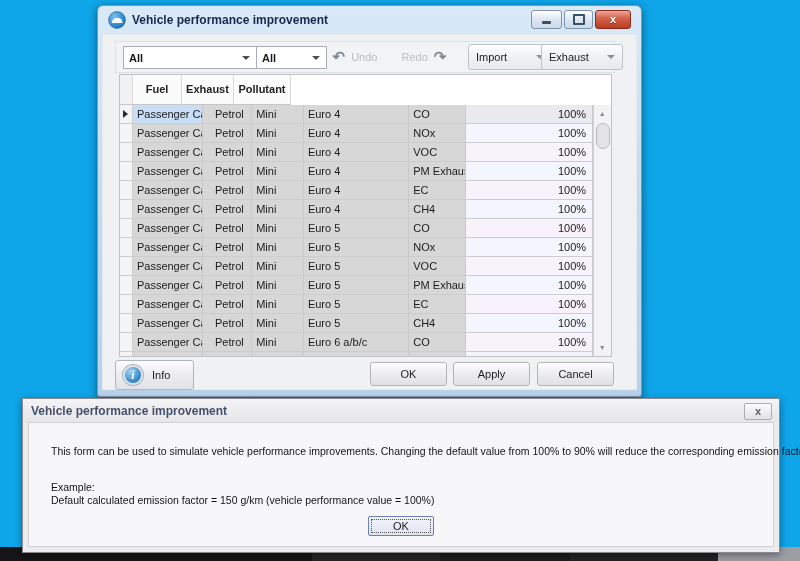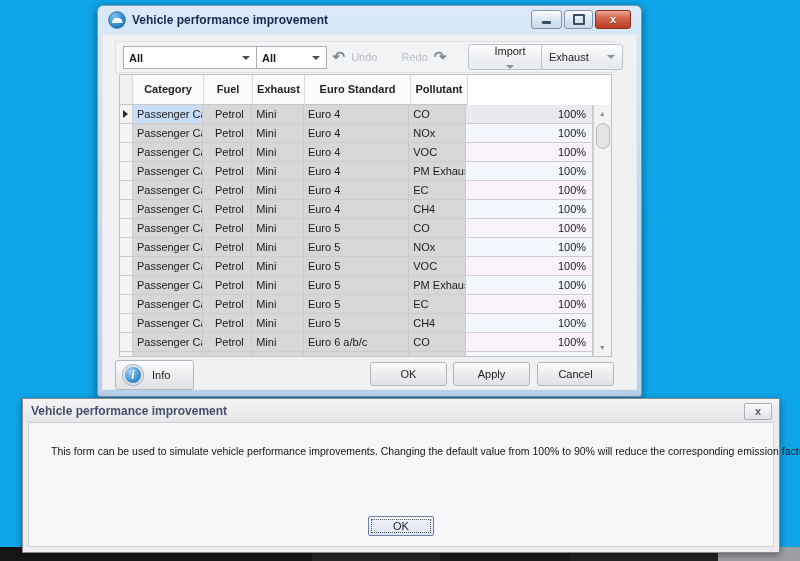--- a/index.html
+++ b/index.html
@@ -37,21 +37,21 @@
   .tri-down{width:0;height:0;border-left:4px solid transparent;border-right:4px solid transparent;border-top:4px solid #4a4d52;margin-right:6px;}
   .combo1{left:7px;top:4px;width:127px;}
   .combo2{left:140px;top:4px;width:64px;}
   .tool-btn{position:absolute;top:3px;height:23px;display:flex;align-items:center;justify-content:center;gap:6px;font-size:11px;cursor:default;}
   .tool-btn.disabled{color:#b9bdc4;}
   .curve-icon{font-size:15px;font-weight:bold;color:#808996;line-height:1;}
   .undo-btn{left:206px;width:66px;} .redo-btn{left:276px;width:64px;text-align:right;}
   .drop-btn{position:absolute;top:2px;height:24px;border:1px solid #bcc3cb;border-radius:3px;
     background:linear-gradient(#fdfdfe,#eef0f3 55%,#e7eaee);display:flex;align-items:center;justify-content:space-between;
     font-size:11px;color:#1d1d1d;padding:0 7px;cursor:default;}
-  .import-btn{left:352px;width:68px;flex-direction:column;} .export-btn{left:425px;width:66px;}
+  .import-btn{left:352px;width:68px;} .export-btn{left:425px;width:66px;}
 
   
   .grid{position:absolute;left:16px;top:39px;width:493px;height:283px;background:#fff;border:1px solid #c2c2c4;box-sizing:border-box;display:flex;flex-direction:column;}
   .ghead{display:flex;height:30px;flex:0 0 auto;}
   .gh{box-sizing:border-box;background:#fbfbfc;border-right:1px solid #d9d9dc;border-bottom:1px solid #c6c6c9;
      display:flex;align-items:center;justify-content:center;font-size:11px;font-weight:bold;color:#222;
      text-align:center;white-space:pre-line;line-height:1.2;cursor:default;}
   .gh.ind{background:#f1f1f3;}
   .gbody-wrap{display:flex;flex:1 1 auto;overflow:hidden;}
   .gbody{width:476px;overflow:hidden;}
@@ -169,24 +169,22 @@
         </div>
         <div class="drop-btn export-btn">
           <span>Exhaust</span>
           <span class="tri-down" style="margin-right:0;border-top-color:#8b9099;"></span>
         </div>
       </div>
 
       <div class="grid">
         <div class="ghead">
           <div class="gh ind w-ind"></div>
-          <div class="gh w-cat">Category</div>
           <div class="gh w-fuel">Fuel</div>
           <div class="gh w-seg">Exhaust</div>
-          <div class="gh w-euro">Euro Standard</div>
           <div class="gh w-poll">Pollutant</div>
         </div>
         <div class="gbody-wrap">
           <div class="gbody">
               <div class="tr alt-b selected">
     <div class="td ind w-ind">
                   <span class="arrow-right"></span>
                 </div>
     <div class="td c-cat w-cat">Passenger Cars</div>
     <div class="td c-fuel w-fuel">Petrol</div>
@@ -334,18 +332,20 @@
   <div class="info-window">
     <div class="info-titlebar">
       <span class="info-title">Vehicle performance improvement</span>
     </div>
     <div class="info-close">
       <span>x</span>
     </div>
     <div class="info-body">
       <div class="info-text">This form can be used to simulate vehicle performance improvements. Changing the default value from 100% to 90% will reduce the corresponding emission factor by 10%.</div>
       <div class="info-example">
+        <div>Example:</div>
+        <div>Default calculated emission factor = 150 g/km (vehicle performance value = 100%)</div>
       </div>
       <div class="info-ok">OK</div>
     </div>
   </div>
 
 </div>
 
 </body></html>

